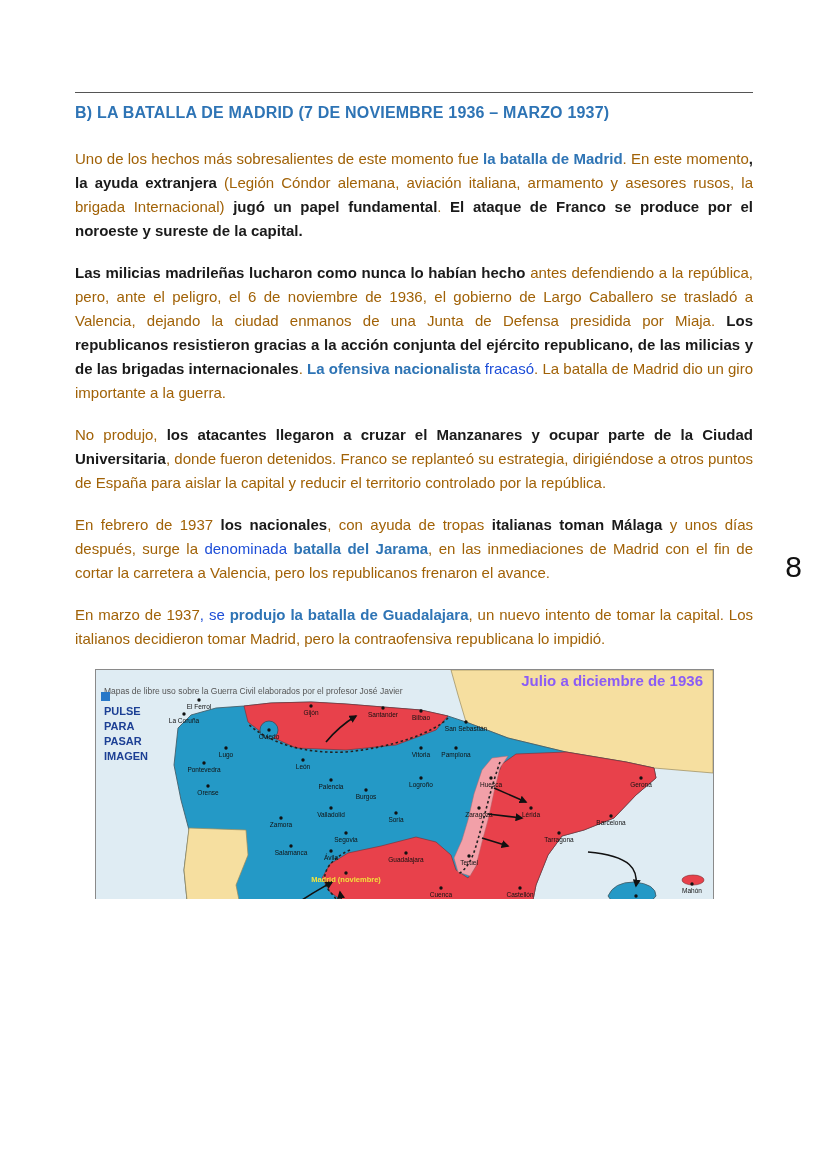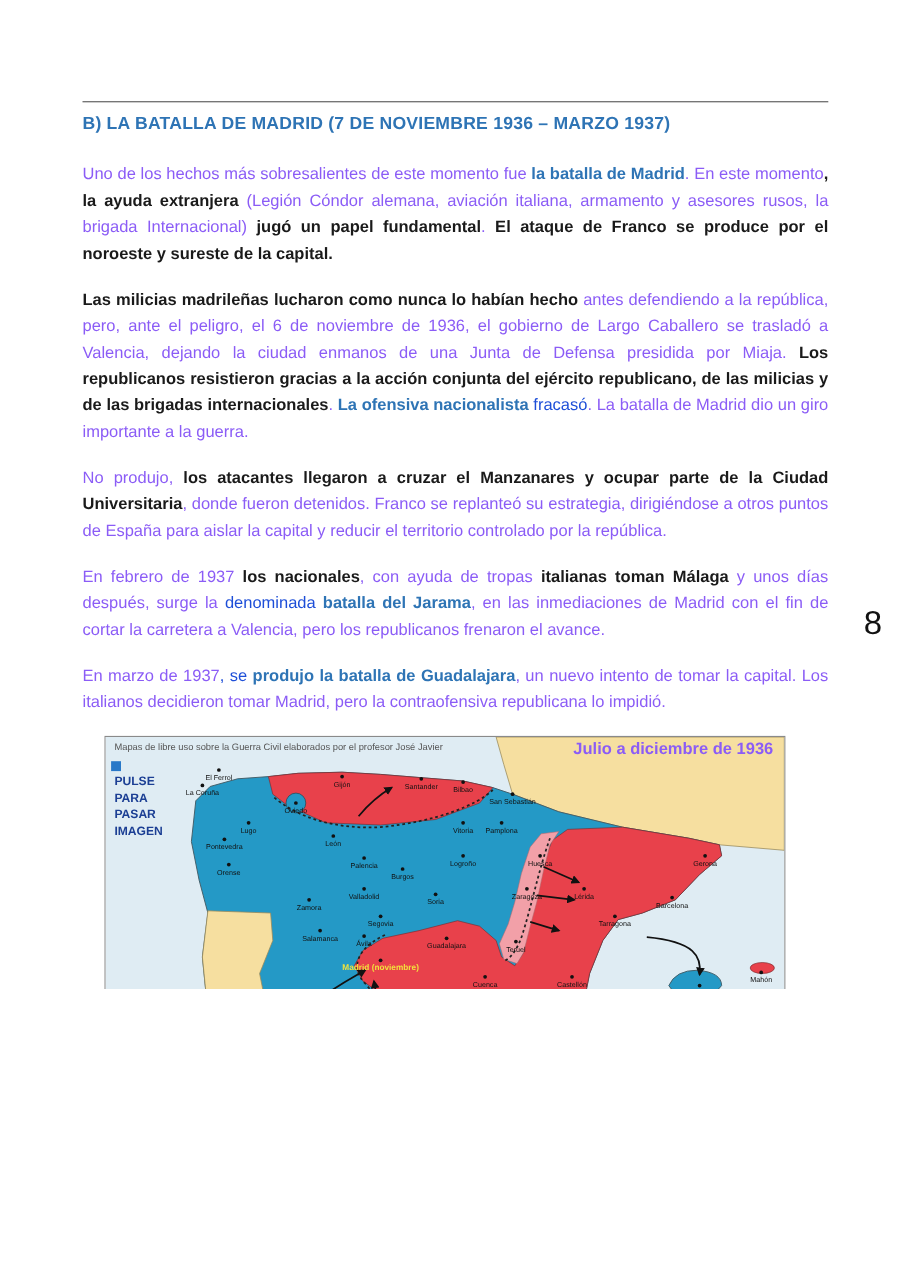--- a/index.html
+++ b/index.html
@@ -2,31 +2,31 @@
 <html style="--rep: #e8414b; --nat: #2499c6; --con: #f2a0a8; --land: #f6dfa0; --sea: #dfecf3;"><head>
 <meta charset="utf-8">
 <style>
   html,body{margin:0;padding:0;background:#fff;}
   .page{position:relative;width:828px;height:899px;background:#fff;overflow:hidden;
         font-family:"Liberation Sans",sans-serif;color:#1a1a1a;}
   .content{padding:92px 75px 0 75px;}
   .top-rule{border:none;border-top:1px solid #555;margin:0;}
   .heading{color:#2E74B5;font-size:16px;font-weight:bold;margin:11px 0 25px 0;letter-spacing:.2px;}
   .para{font-size:15px;line-height:24px;text-align:justify;margin:0 0 18px 0;}
-  .seg-n{font-weight:normal;color:#8b5cf6;}
+  .seg-n{font-weight:normal;color:#a16207;}
   .seg-b{font-weight:bold;color:#1a1a1a;}
   .seg-bb{font-weight:bold;color:#2E74B5;}
   .seg-lb{font-weight:normal;color:#1d4ed8;}
   .page-number{position:absolute;right:26px;top:550px;font-size:30px;color:#111;}
 
   
   .map-figure{position:relative;width:617px;height:475px;margin:10px 0 0 20px;
               border:1px solid #8a8a8a;box-sizing:content-box;}
   .map-figure svg{display:block;}
-  .map-credit{position:absolute;top:4px;left:8px;font-size:8.5px;color:#555;white-space:nowrap;}
+  .map-credit{position:absolute;top:16px;left:8px;font-size:8.5px;color:#555;white-space:nowrap;}
   .map-title{position:absolute;top:2px;right:10px;font-size:15px;font-weight:bold;color:#8b5cf6;}
   .map-note{position:absolute;top:34px;left:8px;width:58px;font-size:11px;font-weight:bold;
             color:#1c3f94;line-height:1.35;}
   .map-corner{position:absolute;top:22px;left:5px;width:9px;height:9px;background:#2878c8;}
   .legend{position:absolute;left:22px;top:394px;background:#fff;border:1px solid #a5a5a5;
           padding:6px 28px 6px 8px;}
   .legend-row{display:flex;align-items:center;gap:8px;margin:3px 0;}
   .legend-swatch{width:26px;height:14px;border:1px solid #555;display:inline-block;}
   .legend-label{font-size:10px;font-weight:bold;color:#8b1a1a;}
 

